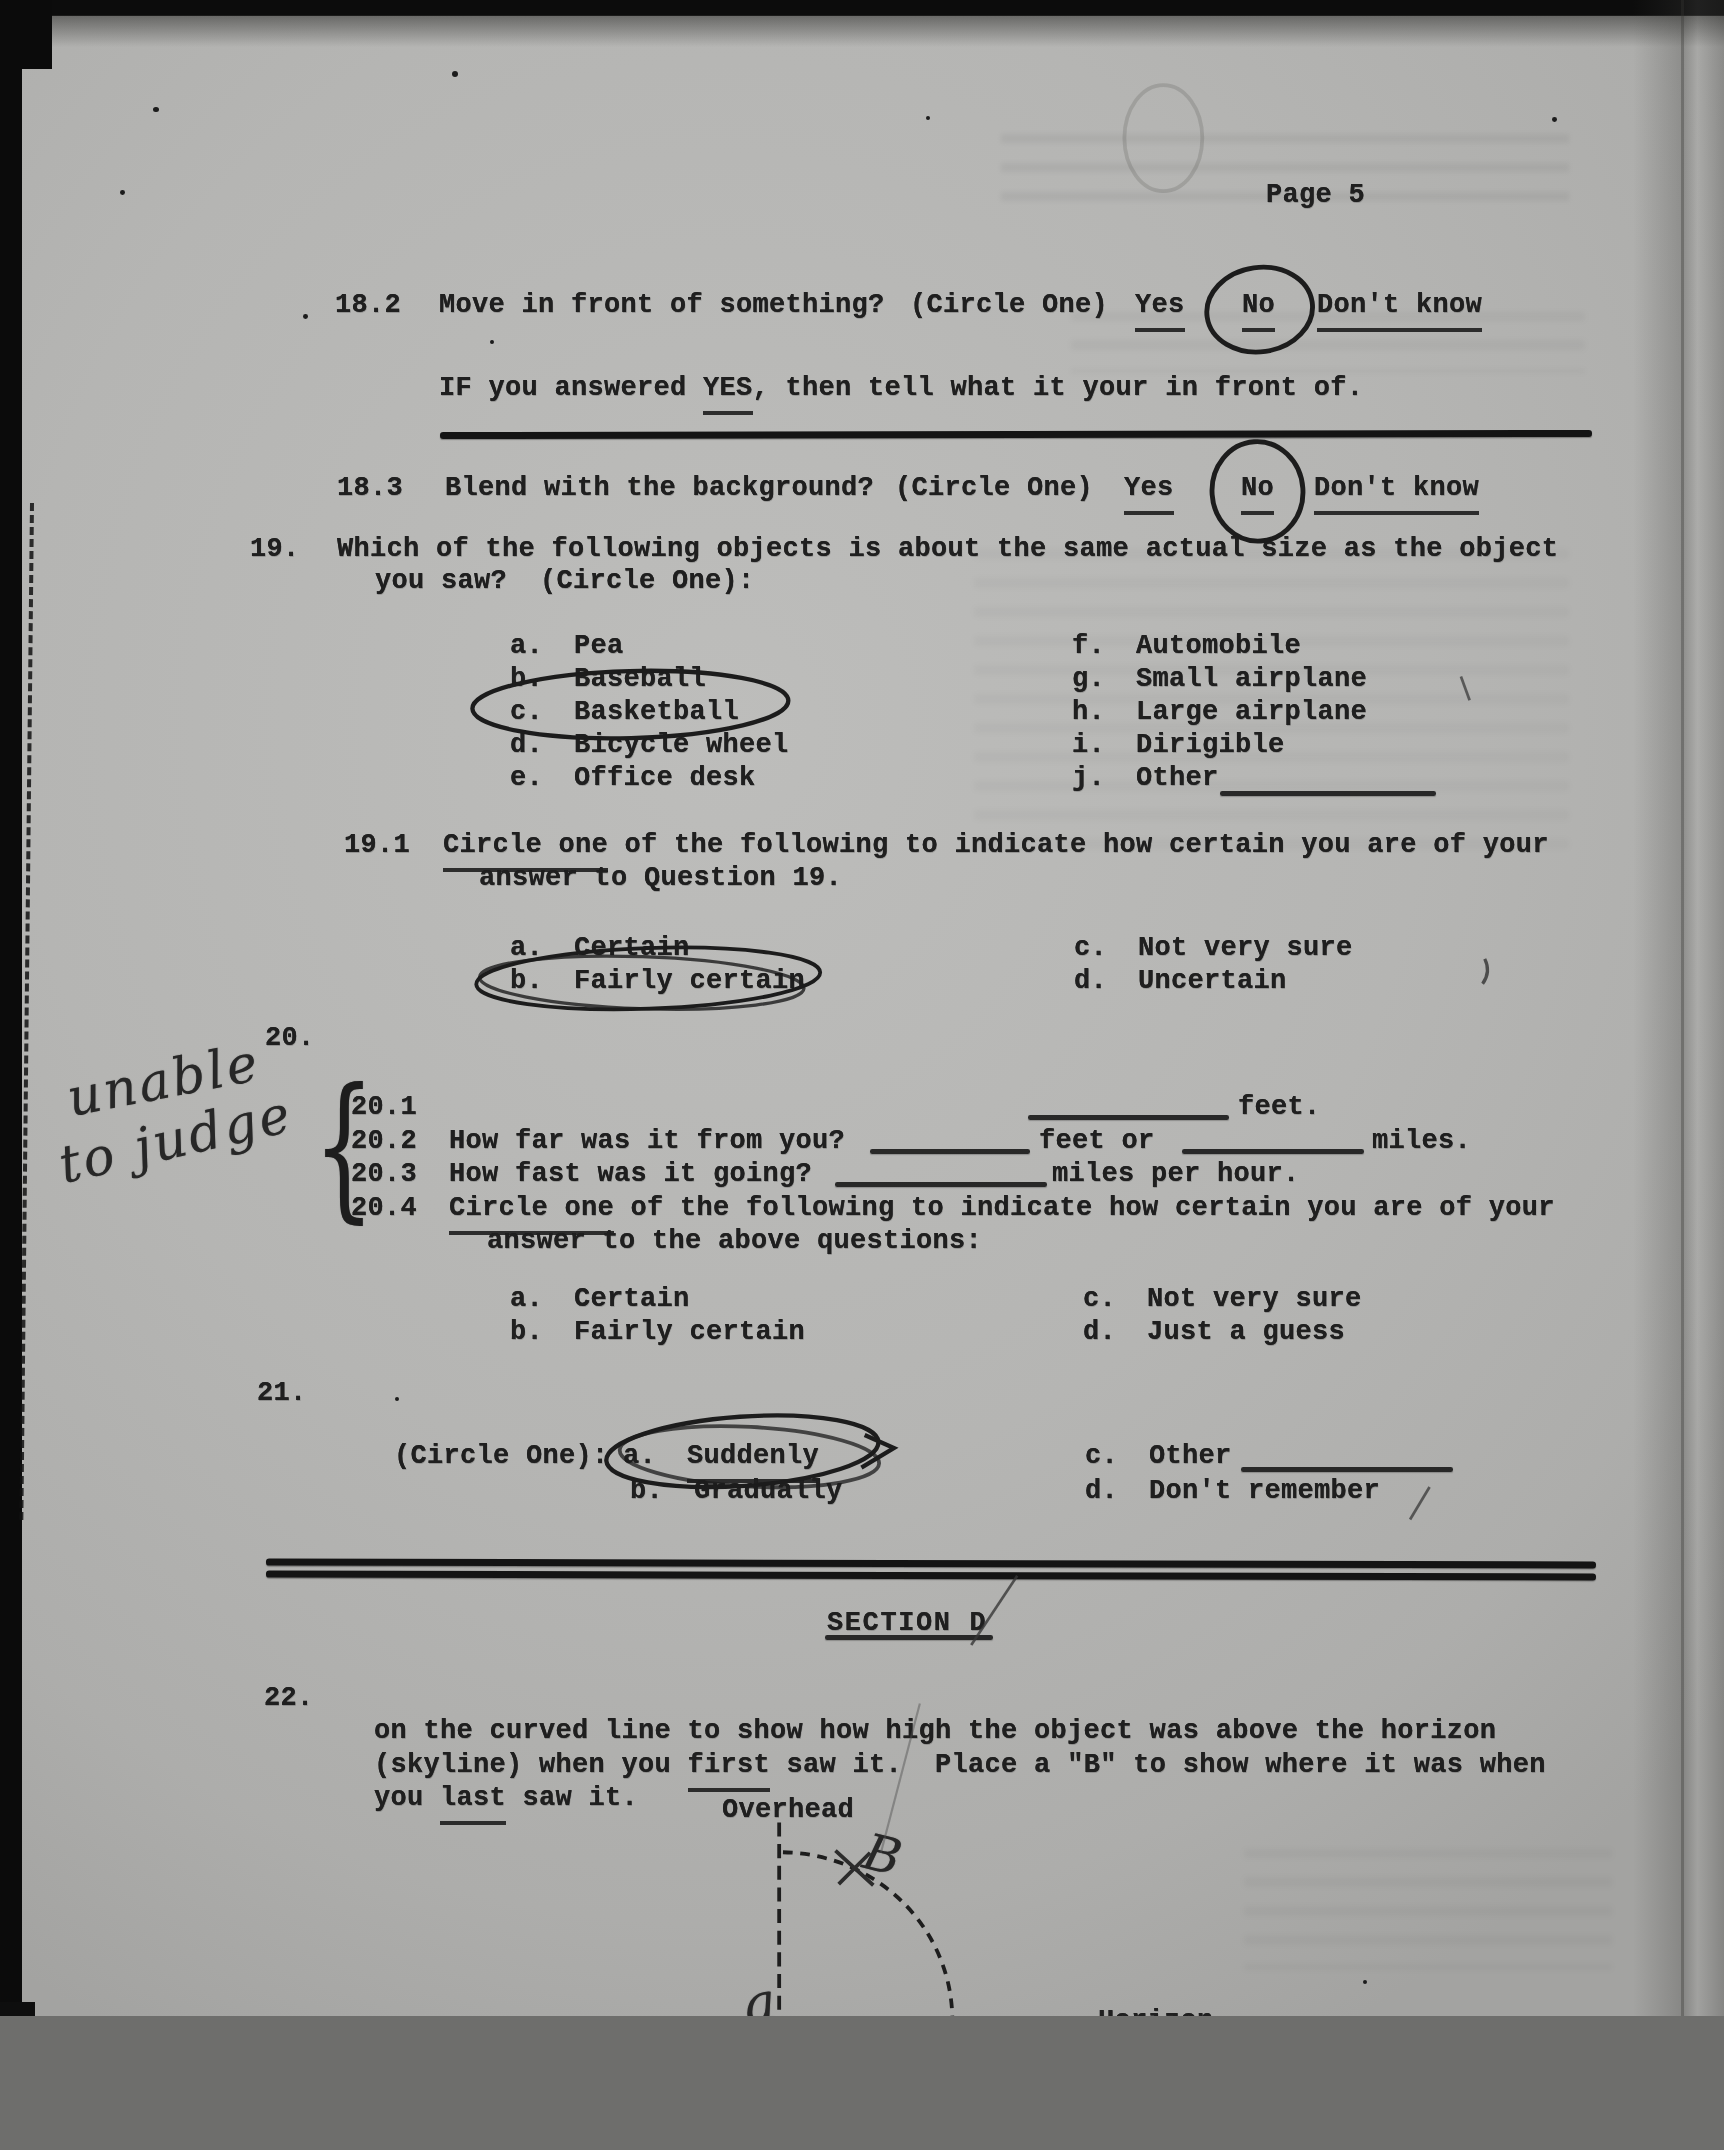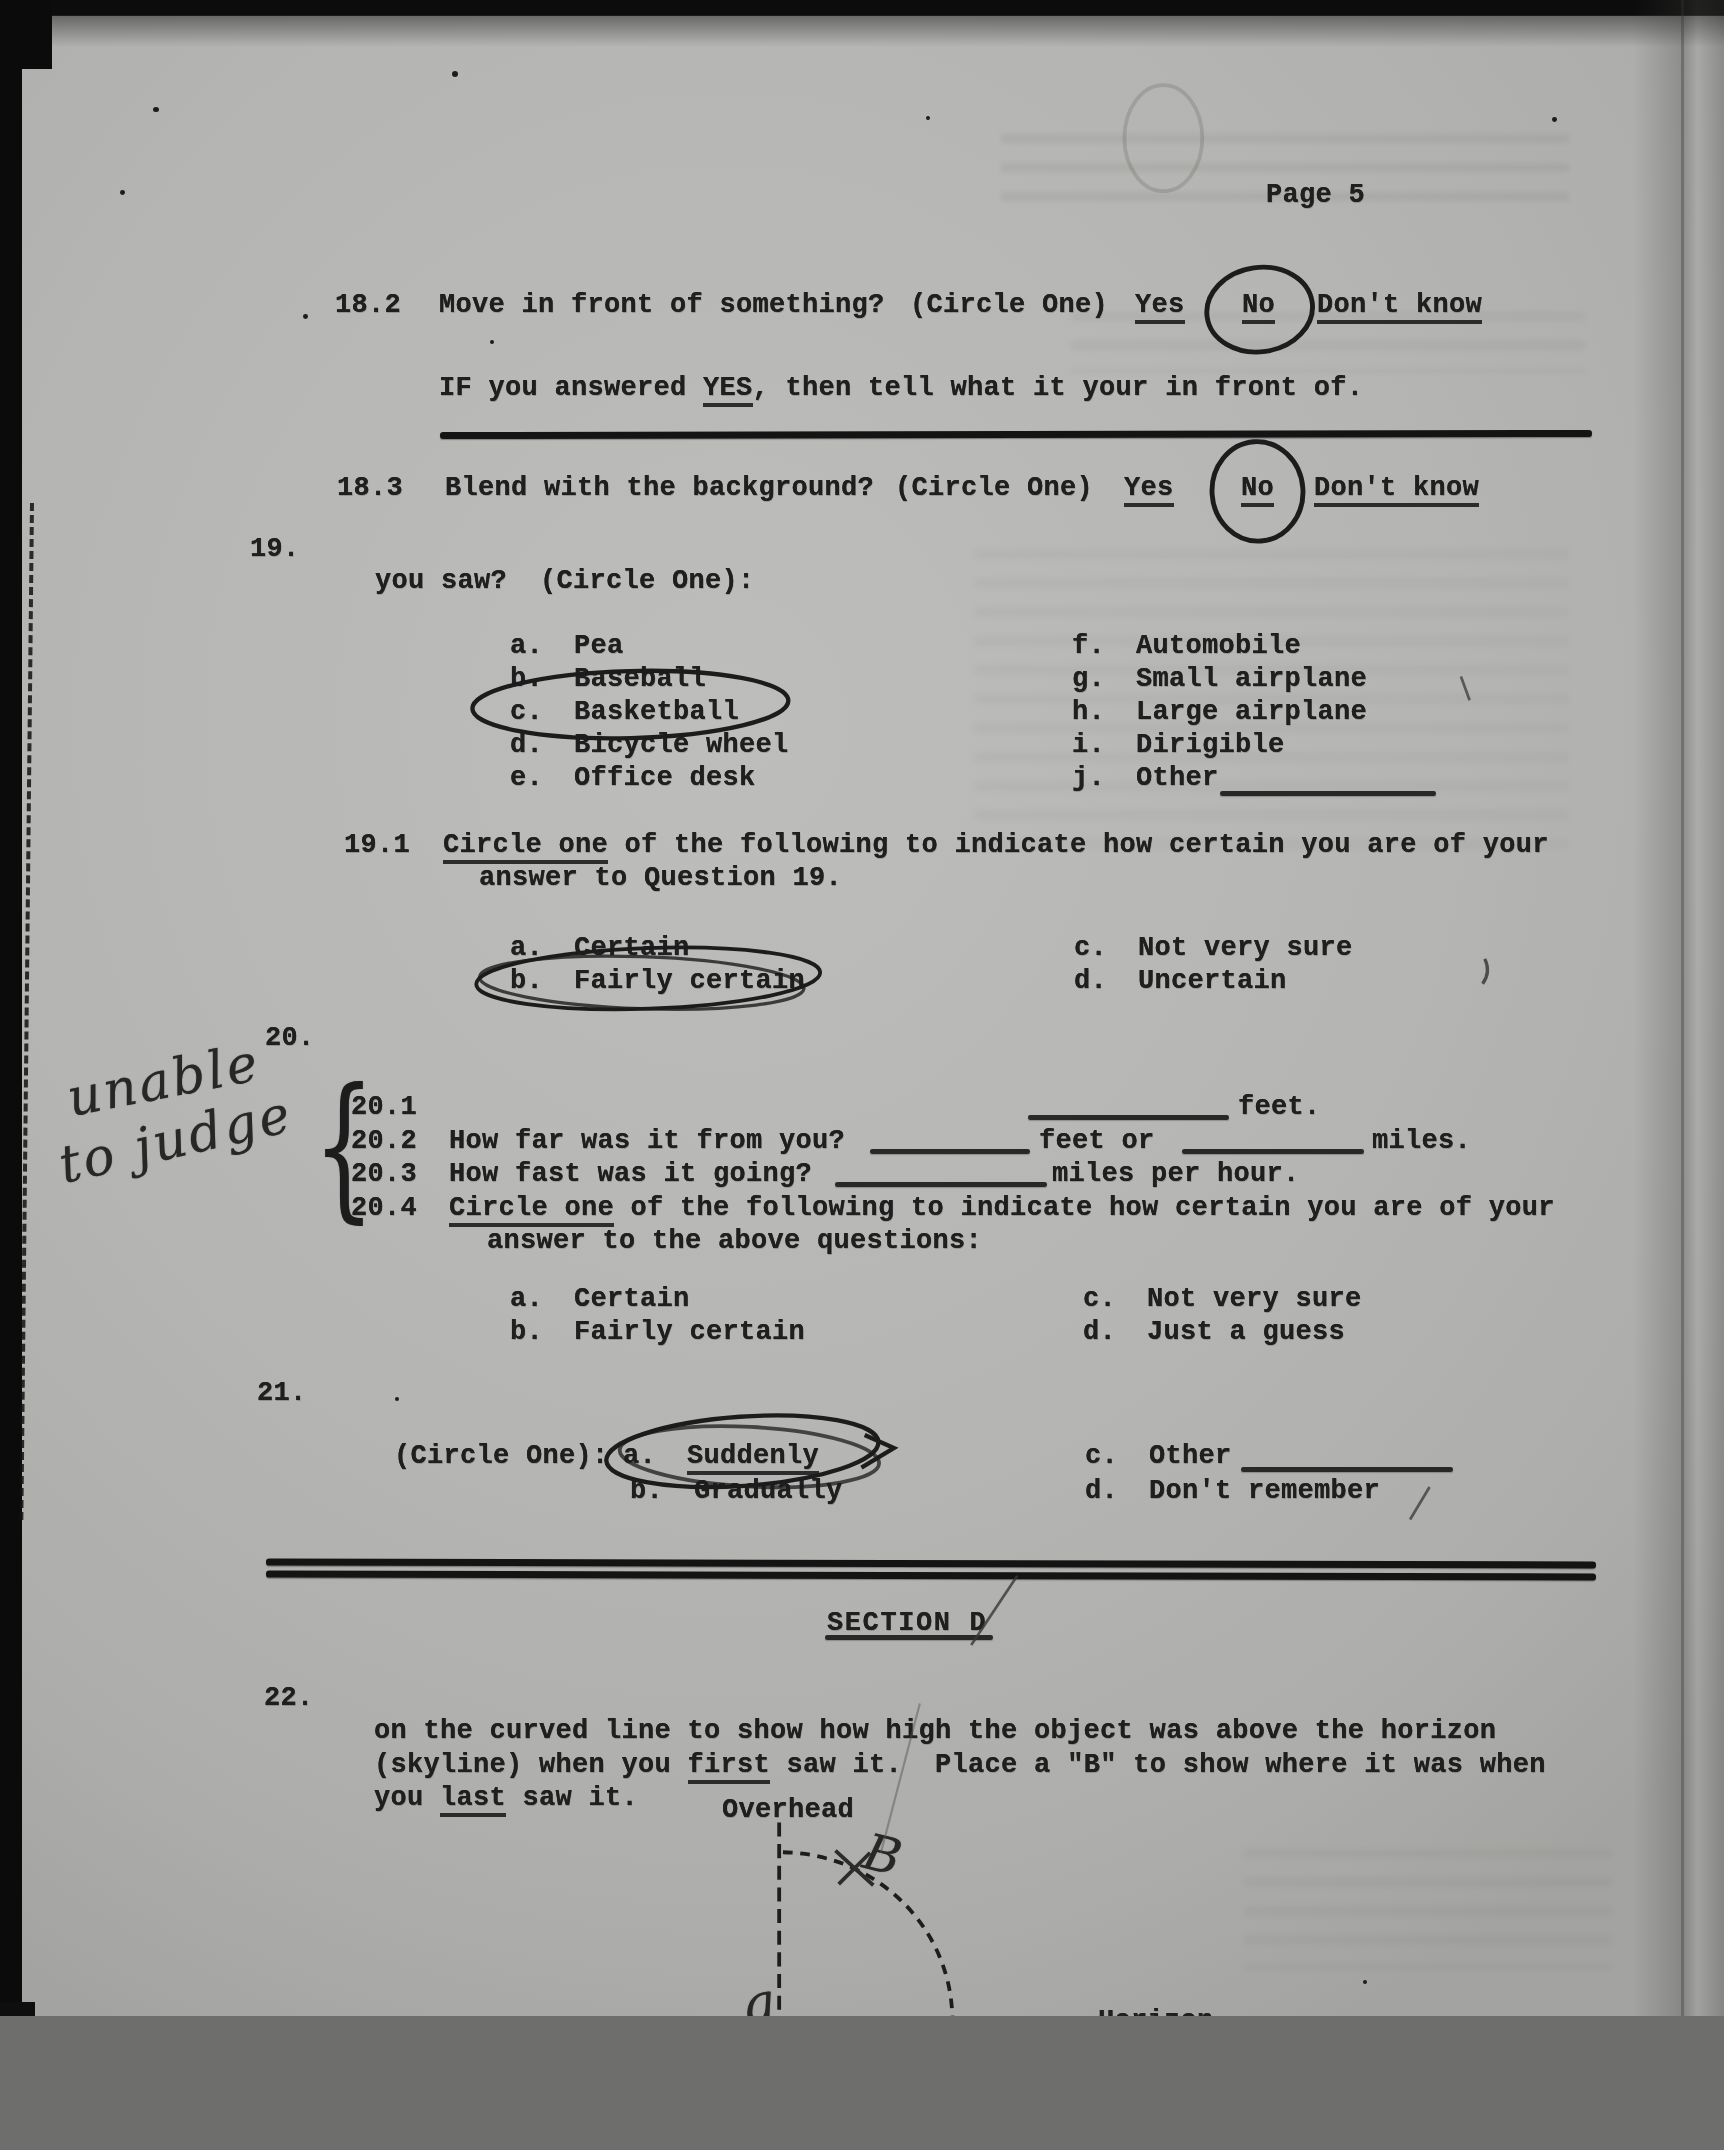--- a/index.html
+++ b/index.html
@@ -8,21 +8,21 @@
     background:
       radial-gradient(ellipse 1353px 1461px at 42% 36%, #bdbdbb 0%, #b5b5b3 52%, #adadab 82%, #a3a3a1 100%);
     font-family:"Liberation Mono", monospace;
   }
   .t{
     position:absolute; white-space:pre;
     font:700 27px/32px "Liberation Mono", monospace;
     color:#1f1f1f; letter-spacing:0.3px;
     text-shadow:0 0 0.5px rgba(25,25,25,.85), 0.5px 0.5px 0.5px rgba(25,25,25,.22);
   }
-  .u{border-bottom:4.3px solid rgba(25,25,25,.88); padding-bottom:0;margin-top:15px;}
+  .u{border-bottom:4.3px solid rgba(25,25,25,.88); padding-bottom:8px;margin-top:15px;}
   .letter{display:inline-block; width:64px;}
   .bl{position:absolute; height:4.9px; background:rgba(20,20,20,.88); border-radius:2.2px; box-shadow:0 1.1px 1.1px rgba(20,20,20,.25);}
   .sep{position:absolute; height:7px; background:#141414; border-radius:3.2px; box-shadow:0 1.1px 1.1px rgba(20,20,20,.35);}
   .hw{
     position:absolute; font:italic 400 52px/1 "DejaVu Serif", serif;
     color:#272727; letter-spacing:2.7px;
     text-shadow:0 0 1.1px rgba(35,35,35,.55);
   }
   .brace{
     position:absolute; font:400 157px/157px "DejaVu Serif", serif; color:#1d1d1d;
@@ -73,20 +73,21 @@
   <div class="sep" style="left:440px;top:431px;width:1152px;transform:rotate(-.1deg);"></div>
 
   <div class="t" style="left:337px;top:472px;">18.3</div>
   <div class="t" style="left:445px;top:472px;">Blend with the background?</div>
   <div class="t" style="left:895px;top:472px;">(Circle One)</div>
   <div class="t" style="left:1124px;top:472px;"><span class="u">Yes</span></div>
   <div class="t" style="left:1241px;top:472px;"><span class="u">No</span></div>
   <div class="t" style="left:1314px;top:472px;"><span class="u">Don't know</span></div>
 
   <div class="t" style="left:250px;top:533px;">19.</div>
+  <div class="t" style="left:337px;top:533px;">Which of the following objects is about the same actual size as the object</div>
   <div class="t" style="left:375px;top:565px;">you saw?  (Circle One):</div>
 
   <div class="t" style="left:510px;top:630px;"><span class="letter">a.</span><span>Pea</span></div>
   <div class="t" style="left:510px;top:663px;"><span class="letter">b.</span><span>Baseball</span></div>
   <div class="t" style="left:510px;top:696px;"><span class="letter">c.</span><span>Basketball</span></div>
   <div class="t" style="left:510px;top:729px;"><span class="letter">d.</span><span>Bicycle wheel</span></div>
   <div class="t" style="left:510px;top:762px;"><span class="letter">e.</span><span>Office desk</span></div>
 
   <div class="t" style="left:1072px;top:630px;"><span class="letter">f.</span><span>Automobile</span></div>
   <div class="t" style="left:1072px;top:663px;"><span class="letter">g.</span><span>Small airplane</span></div>

